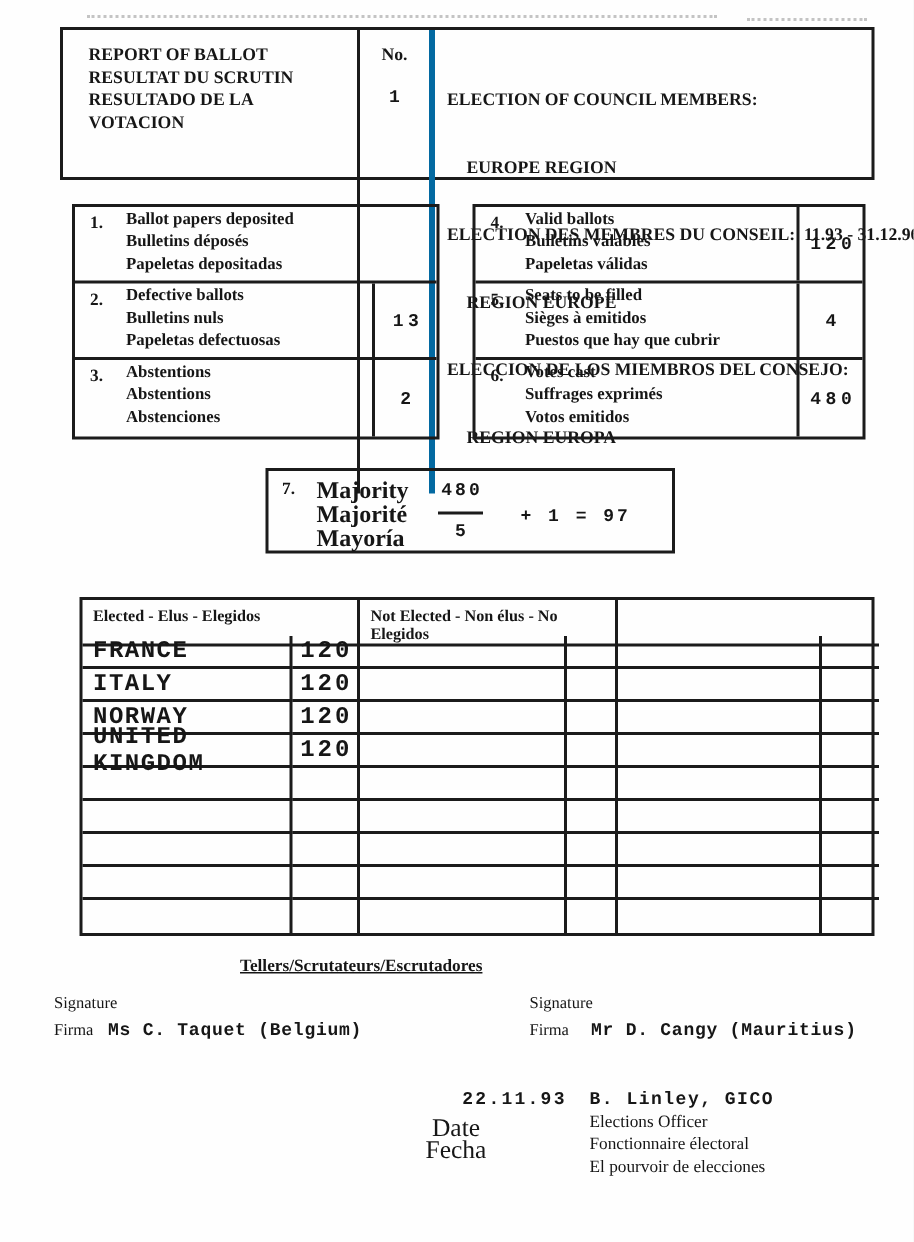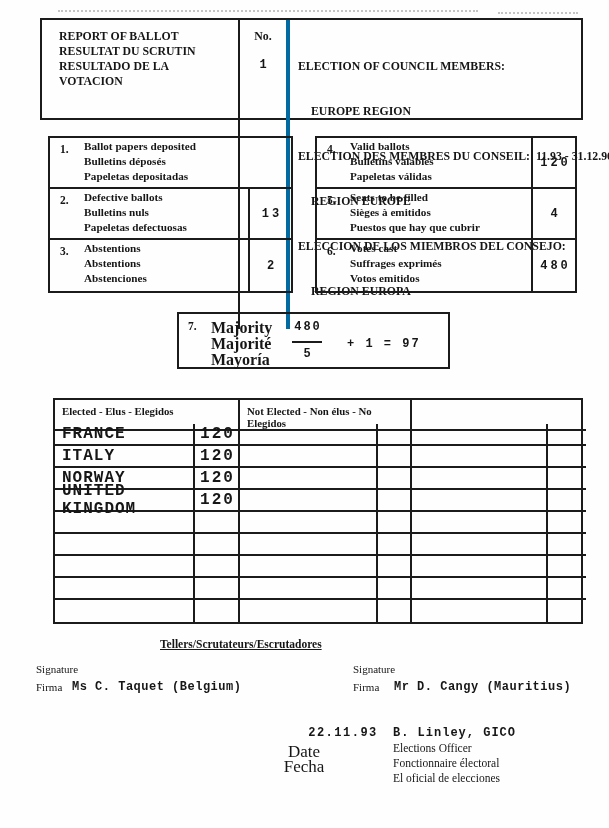--- a/index.html
+++ b/index.html
@@ -274,15 +274,15 @@
   <div class="sig-label" style="left:353px;top:681px;">Firma</div>
   <div class="sig-name mono" style="left:394px;top:680px;">Mr D. Cangy (Mauritius)</div>
 
   <div class="ft-date-val mono">22.11.93</div>
   <div class="ft-date-lab" style="top:742px;">Date</div>
   <div class="ft-date-lab" style="top:757px;">Fecha</div>
 
   <div class="ft-officer-name mono">B. Linley, GICO</div>
   <div class="ft-officer-lab" style="top:742px;">Elections Officer</div>
   <div class="ft-officer-lab" style="top:757px;">Fonctionnaire électoral</div>
-  <div class="ft-officer-lab" style="top:772px;">El oficial de elecciones</div>
+  <div class="ft-officer-lab" style="top:772px;">El pourvoir de elecciones</div>
 
 </div>
 
 </body></html>

